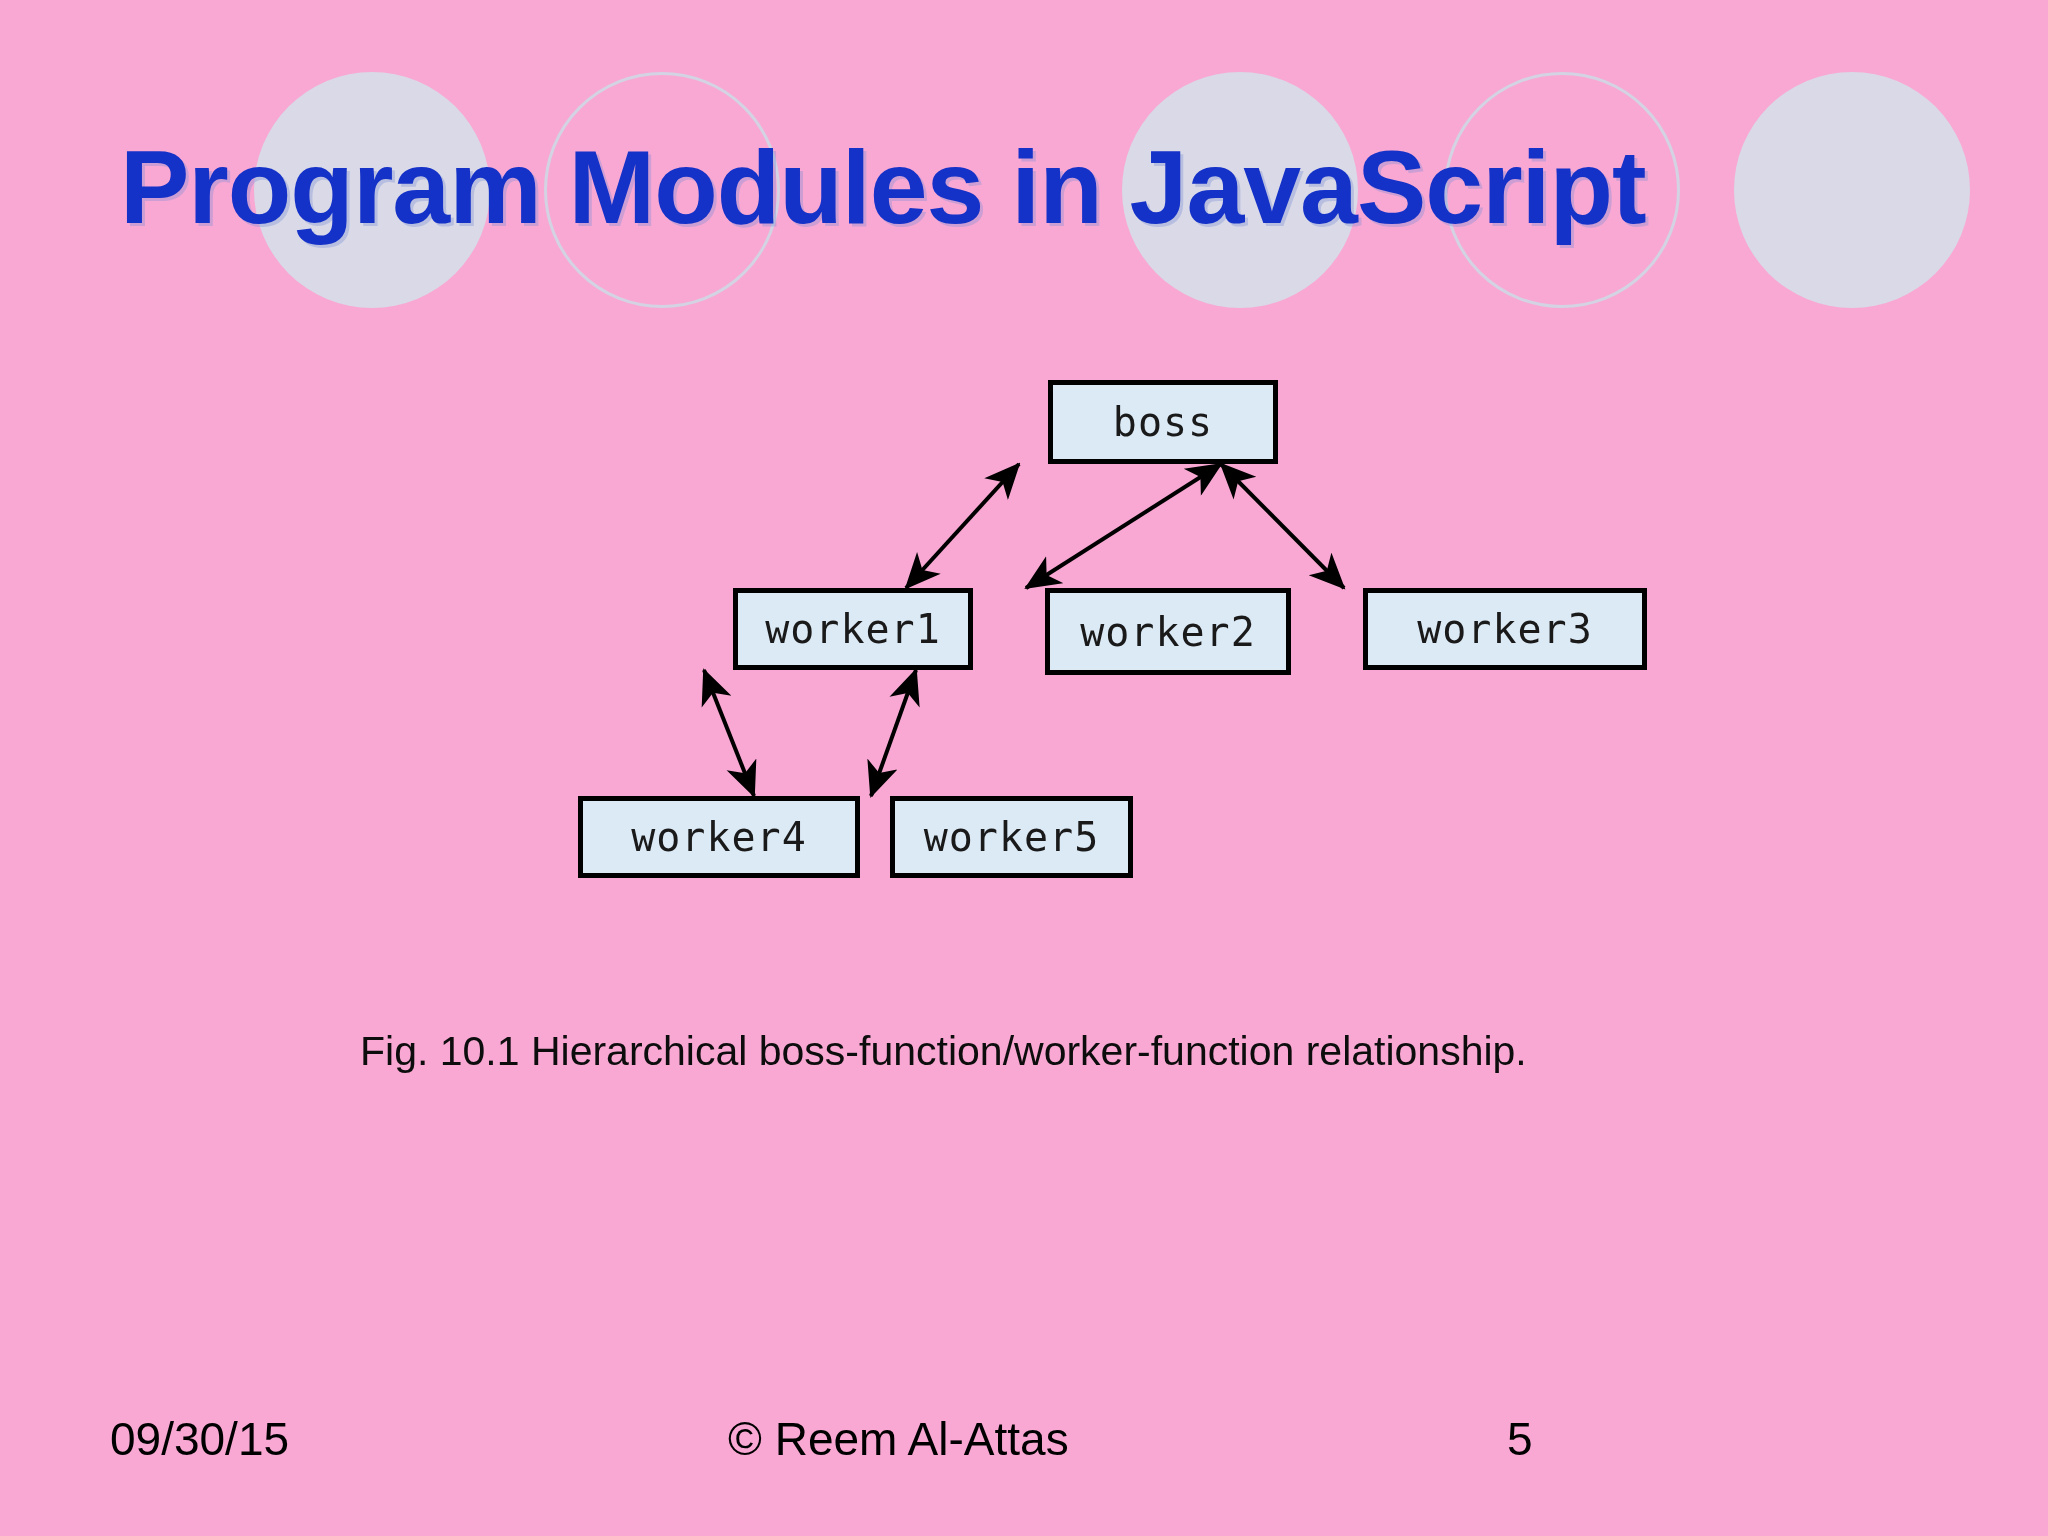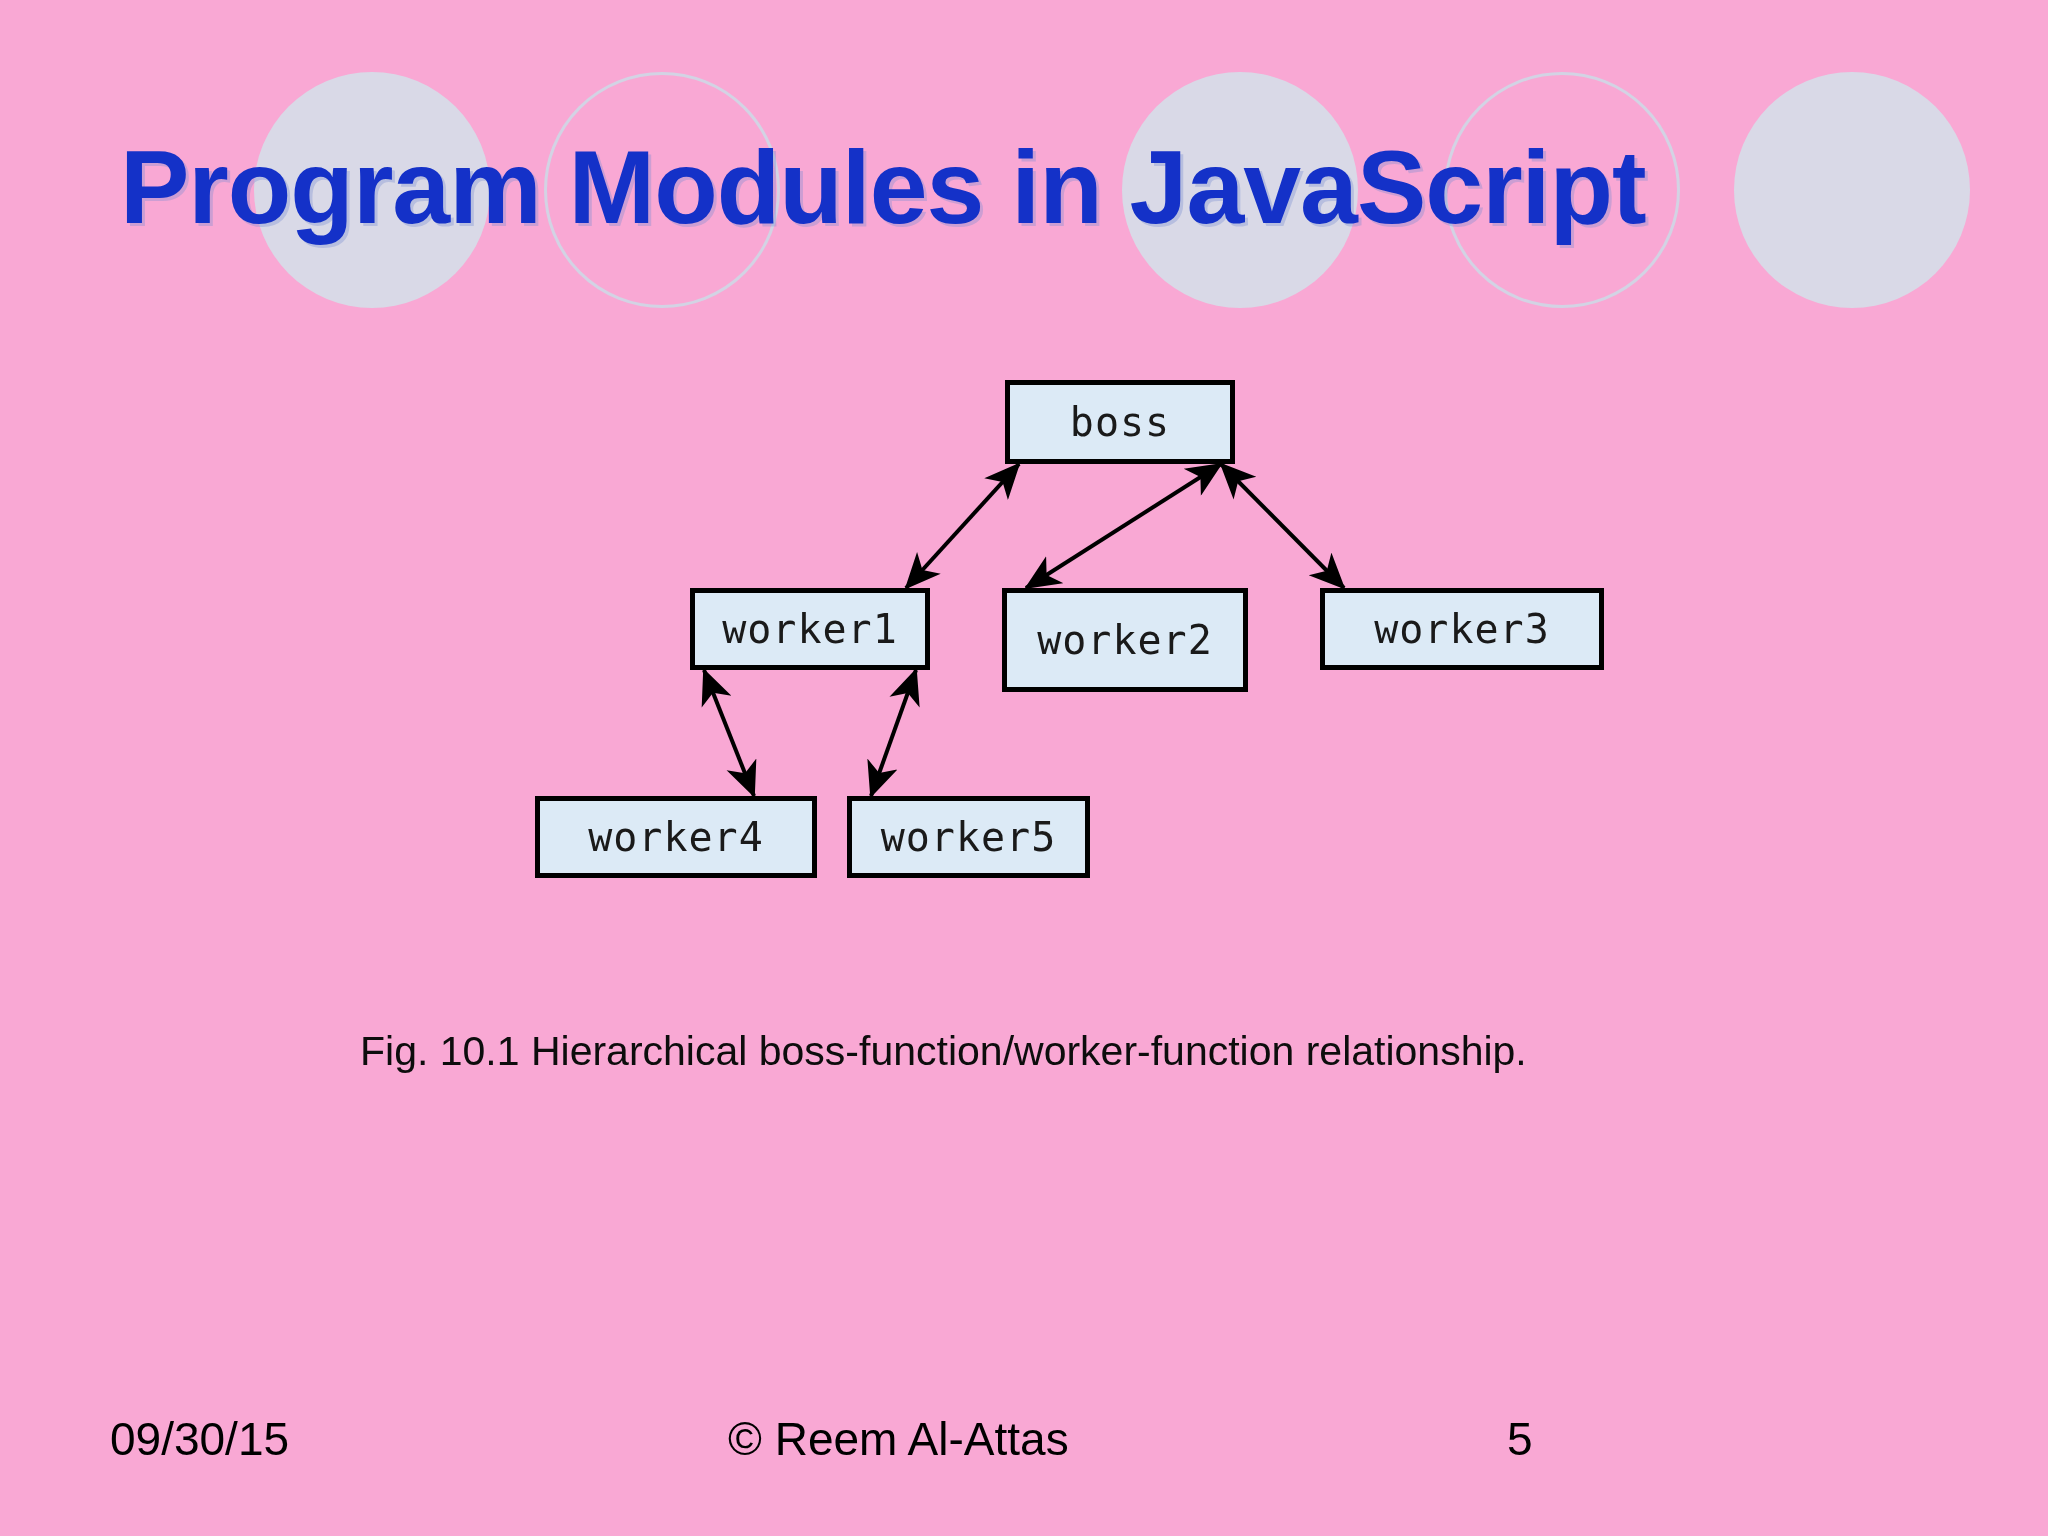--- a/index.html
+++ b/index.html
@@ -69,20 +69,21 @@
     box-sizing: border-box;
     background: #dceaf6;
     border: 5px solid #d946ef;
     display: flex;
     align-items: center;
     justify-content: center;
     font-family: "DejaVu Sans Mono", "Liberation Mono", monospace;
     font-size: 40px;
     color: #1a1a1a;
     letter-spacing: 1px;
+    margin-left: 43px;
   }
 
   
   #caption {
     position: absolute;
     left: 360px;
     top: 1028px;
     font-size: 41px;
     color: #0d0d0d;
     white-space: nowrap;
@@ -136,21 +137,21 @@
           <line x1="1019" y1="134" x2="906" y2="258" stroke="#000000" stroke-width="4" marker-end="url(#arrowEnd)" marker-start="url(#arrowStart)"></line>
           <line x1="1221" y1="134" x2="1026" y2="258" stroke="#000000" stroke-width="4" marker-end="url(#arrowEnd)" marker-start="url(#arrowStart)"></line>
           <line x1="1221" y1="134" x2="1344" y2="258" stroke="#000000" stroke-width="4" marker-end="url(#arrowEnd)" marker-start="url(#arrowStart)"></line>
           <line x1="704" y1="340" x2="754" y2="466" stroke="#000000" stroke-width="4" marker-end="url(#arrowEnd)" marker-start="url(#arrowStart)"></line>
           <line x1="916" y1="340" x2="871" y2="466" stroke="#000000" stroke-width="4" marker-end="url(#arrowEnd)" marker-start="url(#arrowStart)"></line>
         </g>
     </svg>
     <div id="node-layer">
         <div class="node-box" style="left: 1005px; top: 50px; width: 230px; height: 84px; background: rgb(220, 234, 246); border-color: rgb(0, 0, 0);">boss</div>
         <div class="node-box" style="left: 690px; top: 258px; width: 240px; height: 82px; background: rgb(220, 234, 246); border-color: rgb(0, 0, 0);">worker1</div>
-        <div class="node-box" style="left: 1002px; top: 258px; width: 246px; height: 104px; background: rgb(220, 234, 246); border-color: rgb(0, 0, 0);">worker2</div>
+        <div class="node-box" style="left: 1002px; top: 258px; width: 246px; height: 87px; background: rgb(220, 234, 246); border-color: rgb(0, 0, 0);">worker2</div>
         <div class="node-box" style="left: 1320px; top: 258px; width: 284px; height: 82px; background: rgb(220, 234, 246); border-color: rgb(0, 0, 0);">worker3</div>
         <div class="node-box" style="left: 535px; top: 466px; width: 282px; height: 82px; background: rgb(220, 234, 246); border-color: rgb(0, 0, 0);">worker4</div>
         <div class="node-box" style="left: 847px; top: 466px; width: 243px; height: 82px; background: rgb(220, 234, 246); border-color: rgb(0, 0, 0); text-align: right;">worker5</div>
       </div>
   </div>
 
   <div id="caption">Fig. 10.1   Hierarchical boss-function/worker-function relationship.</div>
 
   <div id="footer">
     <div class="footer-cell" id="footer-date">09/30/15</div>

